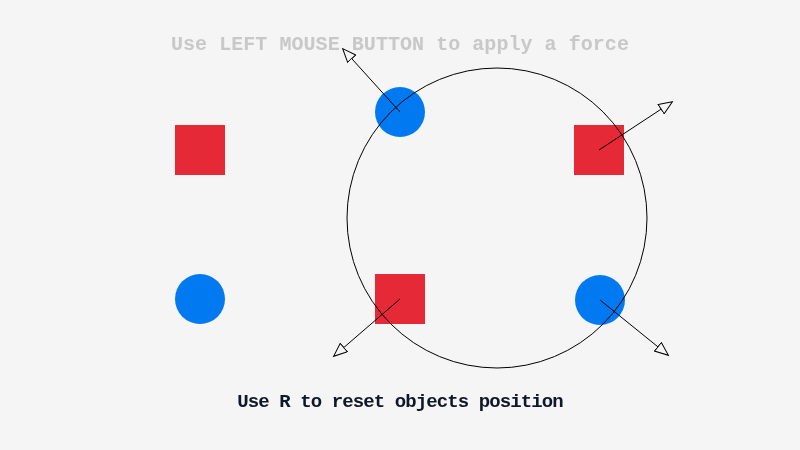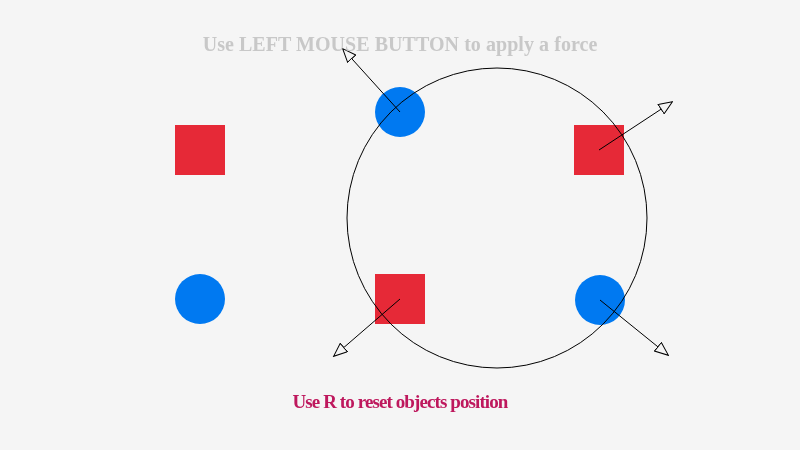--- a/index.html
+++ b/index.html
@@ -1,20 +1,20 @@
 <!DOCTYPE html>
 <html><head>
 <meta charset="utf-8">
 <style>
   html,body{margin:0;padding:0;}
   .stage{
     position:relative;
     width:800px;height:450px;
     overflow:hidden;
-    font-family:Liberation Serif, serif;
+    font-family:Liberation Mono, monospace;
   }
   .stage svg{position:absolute;left:0;top:0;}
   .txt{
     position:absolute;left:0;width:800px;
     text-align:center;
     font-weight:bold;
     white-space:pre;
     user-select:none;
   }
   .txt.top{top:33px;font-size:20px;letter-spacing:0.05px;}
@@ -36,14 +36,14 @@
       <circle cx="400" cy="112" r="25" fill="#0079F1"></circle>
       <circle cx="200" cy="299" r="25" fill="#0079F1"></circle>
       <circle cx="600" cy="300" r="25" fill="#0079F1"></circle>
       <circle cx="497" cy="218" r="150" fill="none" stroke="#000000" stroke-width="1"></circle>
       <line x1="400" y1="112" x2="351.7218732115986" y2="58.63996512860902" stroke="#000000" stroke-width="1" marker-end="url(#ah)"></line>
       <line x1="599" y1="150" x2="661.137780334488" y2="109.14228142389834" stroke="#000000" stroke-width="1" marker-end="url(#ah)"></line>
       <line x1="400" y1="299" x2="343.83869910099907" y2="347.5029416855008" stroke="#000000" stroke-width="1" marker-end="url(#ah)"></line>
       <line x1="600" y1="300" x2="657.8923560636882" y2="346.82469975739485" stroke="#000000" stroke-width="1" marker-end="url(#ah)"></line>
     </svg>
   <div class="txt top" style="color: rgb(200, 200, 200);">Use LEFT MOUSE BUTTON to apply a force</div>
-  <div class="txt bottom" style="color: #be185d;">Use R to reset objects position</div>
+  <div class="txt bottom" style="color: #0f172a;">Use R to reset objects position</div>
 </div>
 
 </body></html>

